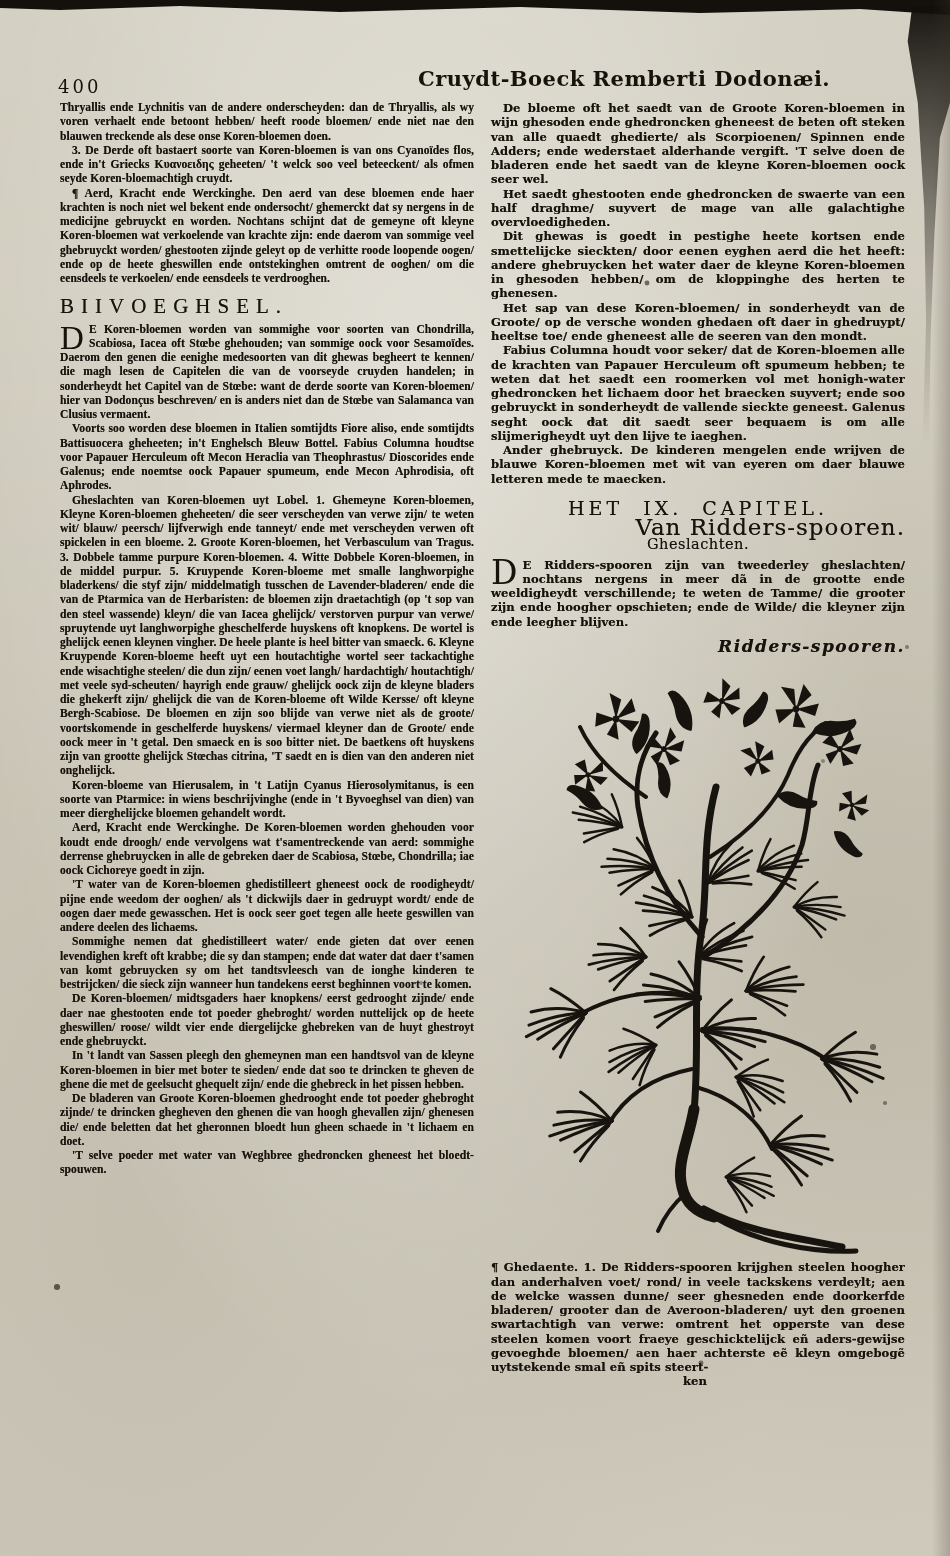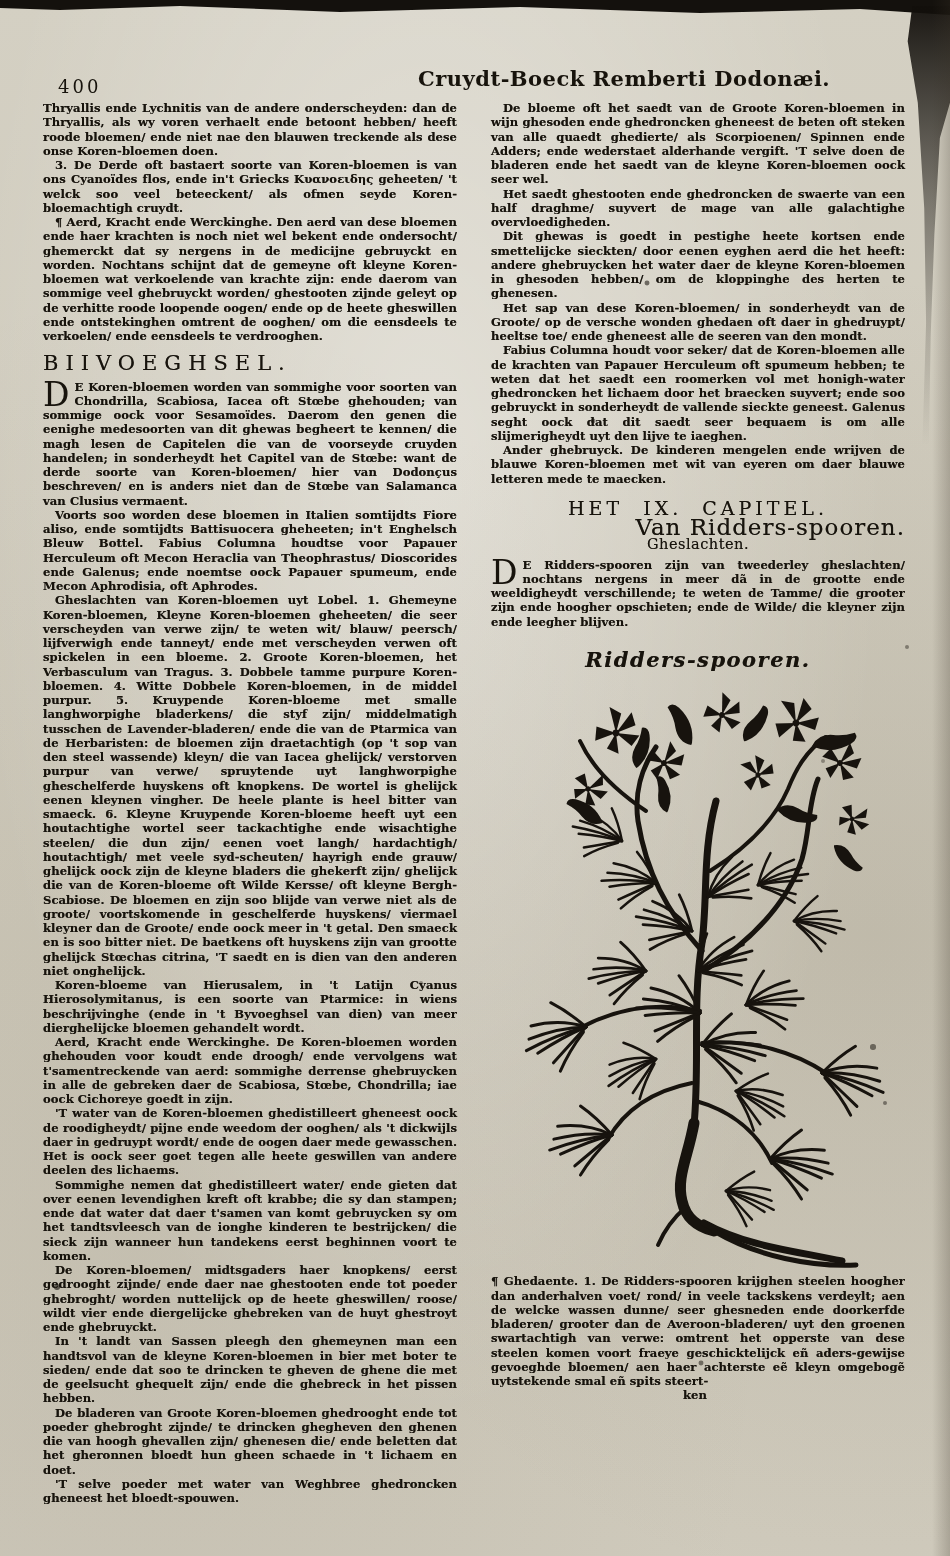--- a/index.html
+++ b/index.html
@@ -28,37 +28,37 @@
       420px 982px 0 1px rgba(20,15,10,.35), 592px 420px 0 1.5px rgba(20,15,10,.45),
       822px 760px 0 1px rgba(20,15,10,.35);}
 
   .pgnum{position:absolute;left:58px;top:76px;font-size:18px;letter-spacing:3px;}
   .runtitle{position:absolute;left:418px;top:66px;width:424px;
     font-size:21px;font-weight:bold;letter-spacing:0.5px;}
 
   .col{position:absolute;top:101px;width:414px;text-align:justify;
     font-size:11.6px;line-height:14.25px;font-weight:bold;letter-spacing:0.05px;
     text-shadow:0 0 .4px rgba(10,8,5,.55);}
-  .col-left{left:43px;}
+  .col-left{left:60px;font-family:Liberation Serif, serif;}
   .col-right{left:491px;}
   p{margin:0;}
   p.ind{text-indent:12px;}
 
   .h-biiv{text-align:left;font-weight:normal;font-size:21px;letter-spacing:7px;
     margin:13px 0 9px;text-indent:0;}
   .h-cap{text-align:center;font-weight:normal;font-size:19px;letter-spacing:4px;
     word-spacing:10px;margin:15px 0 2px;text-indent:0;}
   .h-van{text-align:right;font-weight:normal;font-size:23px;margin:5px 0 2px;
     letter-spacing:1px;text-indent:0;}
   .h-ghe{text-align:center;font-weight:normal;font-size:14.5px;margin:3px 0 6px;
     letter-spacing:0.5px;text-indent:0;}
   .dropcap{float:left;font-size:33px;line-height:26px;font-weight:normal;
     padding:2px 5px 0 0;text-shadow:none;}
-  .fig-caption{text-align:center;font-size:21px;font-style:italic;font-weight:bold;
-    letter-spacing:1.5px;margin:24px 0 4px;text-indent:0;}
+  .fig-caption{text-align:right;font-size:17px;font-style:italic;font-weight:bold;
+    letter-spacing:1.5px;margin:10px 0 4px;text-indent:0;}
   figure{margin:0;text-align:center;}
   .catchword{text-align:center;padding-right:6px;}
 </style>
 </head>
 <body>
 
 <div class="scan-top"></div>
 <div class="scan-right"></div>
 <div class="edge-shade"></div>
 <div class="specks"></div>

